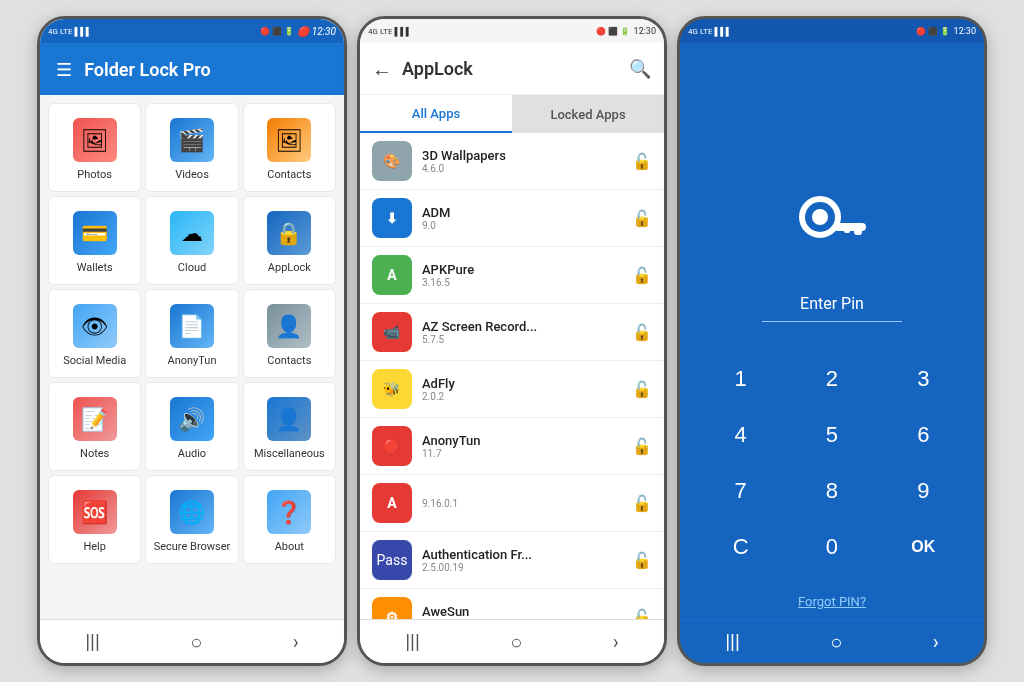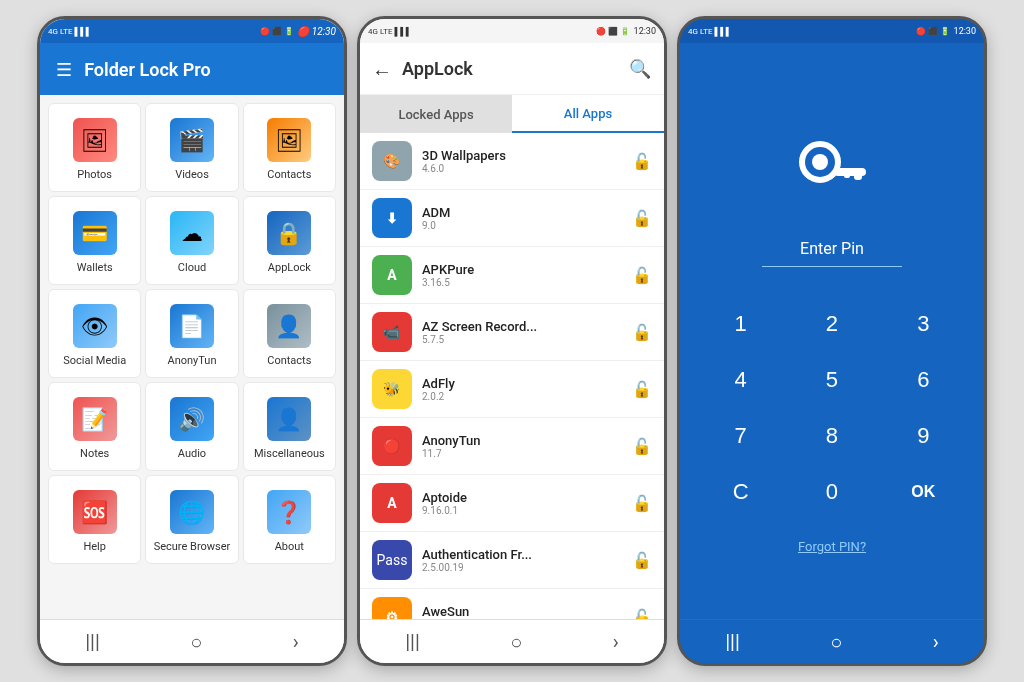--- a/index.html
+++ b/index.html
@@ -184,21 +184,21 @@
     }
     .phone3 .status-bar {
       background: #1258b0;
     }
     .phone3 .pin-body {
       flex: 1;
       background: #1565c0;
       display: flex;
       flex-direction: column;
       align-items: center;
-      justify-content: center;
+      justify-content: flex-end;
       padding: 30px 16px 10px;
     }
     .key-icon {
       width: 90px;
       height: 90px;
       display: flex;
       align-items: center;
       justify-content: center;
       margin-bottom: 20px;
     }
@@ -364,22 +364,22 @@
       <span style="font-size:8px; color:#333;">🔴 ⬛ 🔋</span>
       <span style="font-size:9px; color:#333;">12:30</span>
     </div>
   </div>
   <div class="app-header" style="background:#fff; border-bottom:1px solid #eee;">
     <span class="back-btn">←</span>
     <span class="app-header-title" style="color:#333;">AppLock</span>
     <span class="search-btn">🔍</span>
   </div>
   <div class="tabs-row" id="tabs-container">
-  <div class="tab-item">Locked Apps</div>
-      <div class="tab-item active">All Apps</div>
+  <div class="tab-item active">All Apps</div>
+      <div class="tab-item">Locked Apps</div>
     </div>
   <div class="app-list" id="apps-container">
   <div class="app-list-item">
         <div class="app-list-icon app-icon-3d" style="background: rgb(144, 164, 174); color: rgb(51, 51, 51); font-size: 14px; font-weight: 700;">🎨</div>
         <div class="app-list-info">
           <div class="app-list-name">3D Wallpapers</div>
           <div class="app-list-version">4.6.0</div>
         </div>
         <span class="lock-icon">🔓</span>
       </div>
@@ -419,21 +419,20 @@
         <div class="app-list-icon app-icon-anony" style="background: rgb(229, 57, 53); color: rgb(255, 255, 255); font-size: 14px; font-weight: 700;">🔴</div>
         <div class="app-list-info">
           <div class="app-list-name">AnonyTun</div>
           <div class="app-list-version">11.7</div>
         </div>
         <span class="lock-icon">🔓</span>
       </div>
       <div class="app-list-item">
         <div class="app-list-icon app-icon-aptoide" style="background: rgb(229, 57, 53); color: rgb(255, 255, 255); font-size: 14px; font-weight: 700;">A</div>
         <div class="app-list-info">
-          <div class="app-list-name">Aptoide</div>
           <div class="app-list-version">9.16.0.1</div>
         </div>
         <span class="lock-icon">🔓</span>
       </div>
       <div class="app-list-item">
         <div class="app-list-icon app-icon-auth" style="background: rgb(57, 73, 171); color: rgb(255, 255, 255); font-size: 14px; font-weight: 400;">Pass</div>
         <div class="app-list-info">
           <div class="app-list-name">Authentication Fr...</div>
           <div class="app-list-version">2.5.00.19</div>
         </div>

